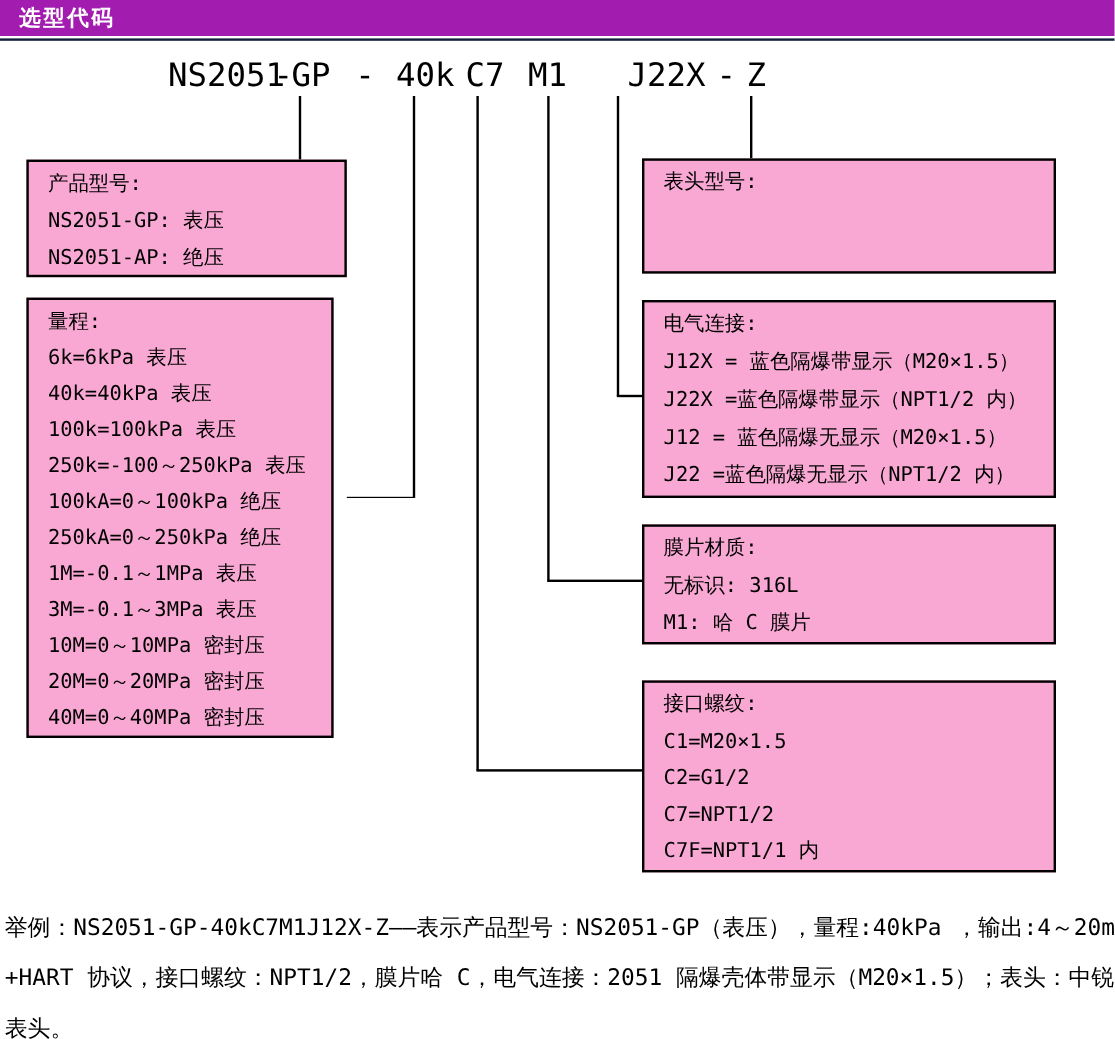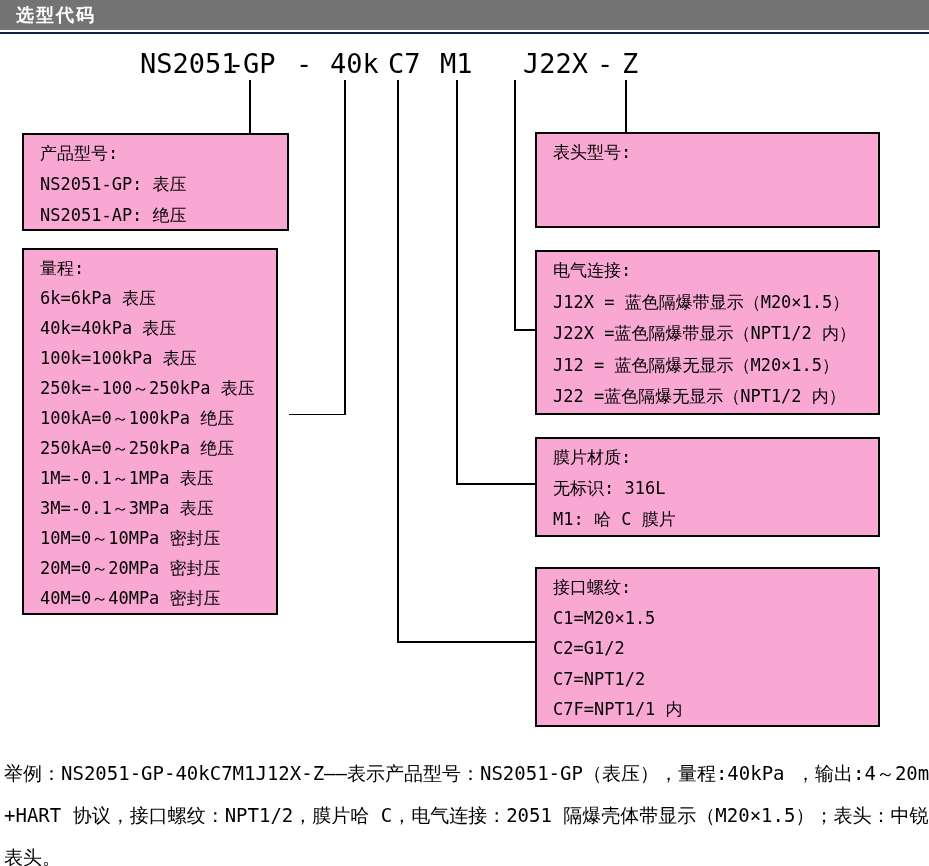--- a/index.html
+++ b/index.html
@@ -4,21 +4,21 @@
 <style>
   html,body{margin:0;padding:0;background:#ffffff;}
   .page{
     position:relative;width:929px;height:866px;background:#ffffff;
     font-family:"DejaVu Sans Mono","Liberation Mono",monospace;
     color:#000;overflow:hidden;
   }
   
   .titlebar{
     position:absolute;left:0;top:0;width:929px;height:30px;
-    background:#737373;display:flex;align-items:center;
+    background:#a21caf;display:flex;align-items:center;
   }
   .titlebar .ttl{
     color:#ffffff;font-size:18px;font-weight:bold;margin-left:16px;
     letter-spacing:2px;
   }
   .title-underline{
     position:absolute;left:0;top:32px;width:929px;height:2px;background:#121f3d;
   }
   
   .code-line{position:absolute;left:0;top:48px;width:929px;height:26px;font-size:27px;}

